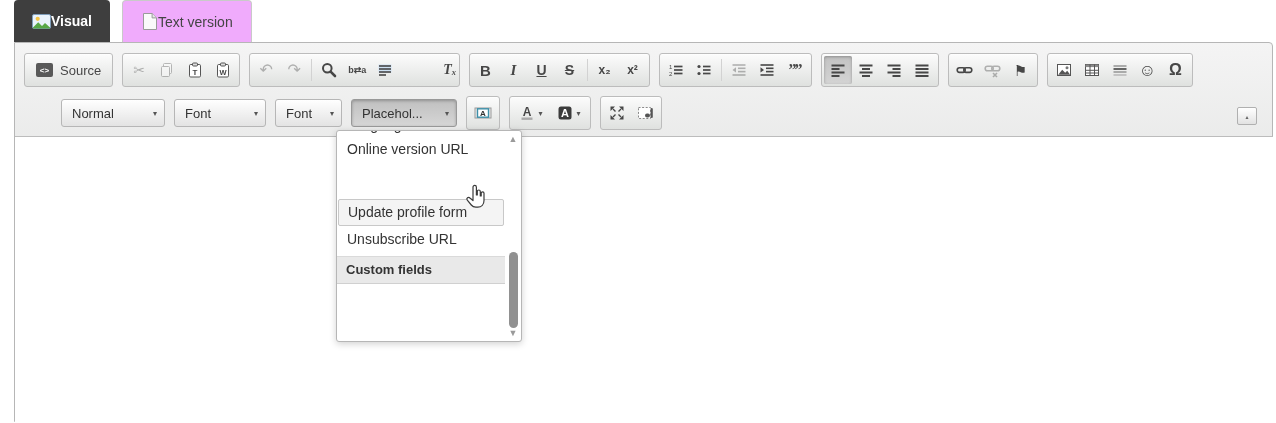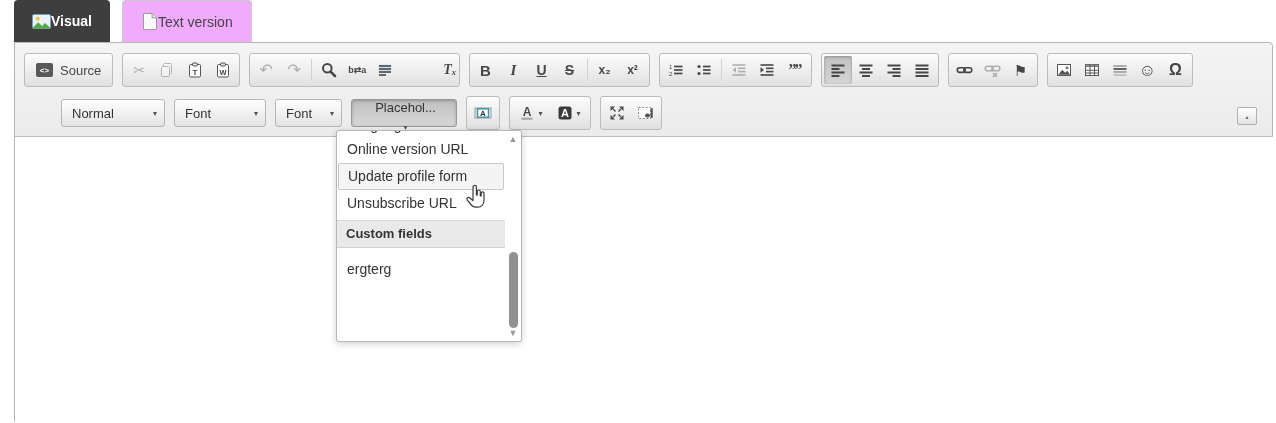--- a/index.html
+++ b/index.html
@@ -36,33 +36,33 @@
   .b-u{text-decoration:underline;font-weight:bold;font-size:14px;} .b-s{text-decoration:line-through;font-weight:bold;font-size:14px;}
   .b-sub,.b-sup{font-weight:bold;font-size:12px;text-align:right;} .b-quote{font-family:"Liberation Serif",serif;font-weight:bold;font-size:16px;letter-spacing:-2px;}
   .b-rf{font-style:italic;font-family:"Liberation Serif",serif;font-weight:bold;font-size:14px;margin-left:44px;}
   .b-repl{font-size:9px;font-weight:bold;}
   
   .combo{height:28px;display:flex;align-items:center;justify-content:space-between;gap:8px;
          padding:0 7px 0 10px;background:linear-gradient(#fff,#e3e3e3);border:1px solid #b6b6b6;
          border-radius:3px;font-size:13px;color:#333;box-sizing:border-box;cursor:pointer;}
   .combo .caret{font-size:8px;color:#555;}
   .combo.pressed{background:linear-gradient(#c0c0c0,#d6d6d6);border-color:#999;
-                 box-shadow:inset 0 1px 3px rgba(0,0,0,.25);flex-direction:column;}
+                 box-shadow:inset 0 1px 3px rgba(0,0,0,.25);}
   .collapse{position:absolute;left:1237px;top:107px;width:18px;height:16px;border:1px solid #b0b0b0;
             border-radius:2px;background:linear-gradient(#fff,#e2e2e2);display:flex;align-items:center;
             justify-content:center;font-size:6px;color:#666;cursor:pointer;}
   
   .menu{position:absolute;left:336px;top:130px;width:186px;height:212px;background:#fff;
         border:1px solid #b6b6b6;border-radius:3px;box-shadow:0 2px 7px rgba(0,0,0,.18);
         z-index:10;overflow:hidden;box-sizing:border-box;}
   .menu-list{position:relative;padding-top:0;}
   .mi{height:27px;line-height:27px;padding:0 9px;margin:0 17px 0 1px;font-size:14px;color:#333;
       white-space:nowrap;cursor:pointer;}
   .mi.partial{height:24px;margin-top:-19px;color:#333;}
-  .mi.hover{background:#f4f4f4;border:1px solid #c8c8c8;border-radius:2px;height:25px;line-height:25px;}
+  .mi.hover{background:#f4f4f4;border:1px solid #c8c8c8;border-radius:2px;height:25px;line-height:25px;margin-top:36px;}
   .mhead{background:#e9e9e9;border-top:1px solid #dadada;border-bottom:1px solid #d0d0d0;
          font-weight:bold;font-size:13px;color:#333;height:26px;line-height:26px;
          padding:0 9px;margin:3px 16px 8px 0;}
   .sb{position:absolute;right:2px;top:3px;width:12px;height:204px;}
   .sb-arrow{position:absolute;left:0;width:12px;text-align:center;font-size:9px;color:#9a9a9a;cursor:pointer;}
   .sb-up{top:0;} .sb-dn{bottom:0;}
   .sb-thumb{position:absolute;left:2px;top:118px;width:9px;height:76px;background:#919191;border-radius:5px;cursor:pointer;}
   .cursor{position:absolute;left:464px;top:184px;z-index:20;pointer-events:none;}
   svg{display:block;}
 </style>
@@ -429,21 +429,20 @@
   <span>▴</span>
 </div>
 
 <div class="menu">
   <div class="menu-list">
     <div class="mi partial">Language</div>
     <div class="mi">Online version URL</div>
     <div class="mi hover">Update profile form</div>
     <div class="mi">Unsubscribe URL</div>
     <div class="mhead">Custom fields</div>
-    <div class="mi">ergterg</div>
   </div>
   <div class="sb">
     <div class="sb-arrow sb-up">▲</div>
     <div class="sb-thumb"></div>
     <div class="sb-arrow sb-dn">▼</div>
   </div>
 </div>
 
 <div class="cursor">
   <svg width="24" height="28" viewBox="0 0 24 28">

